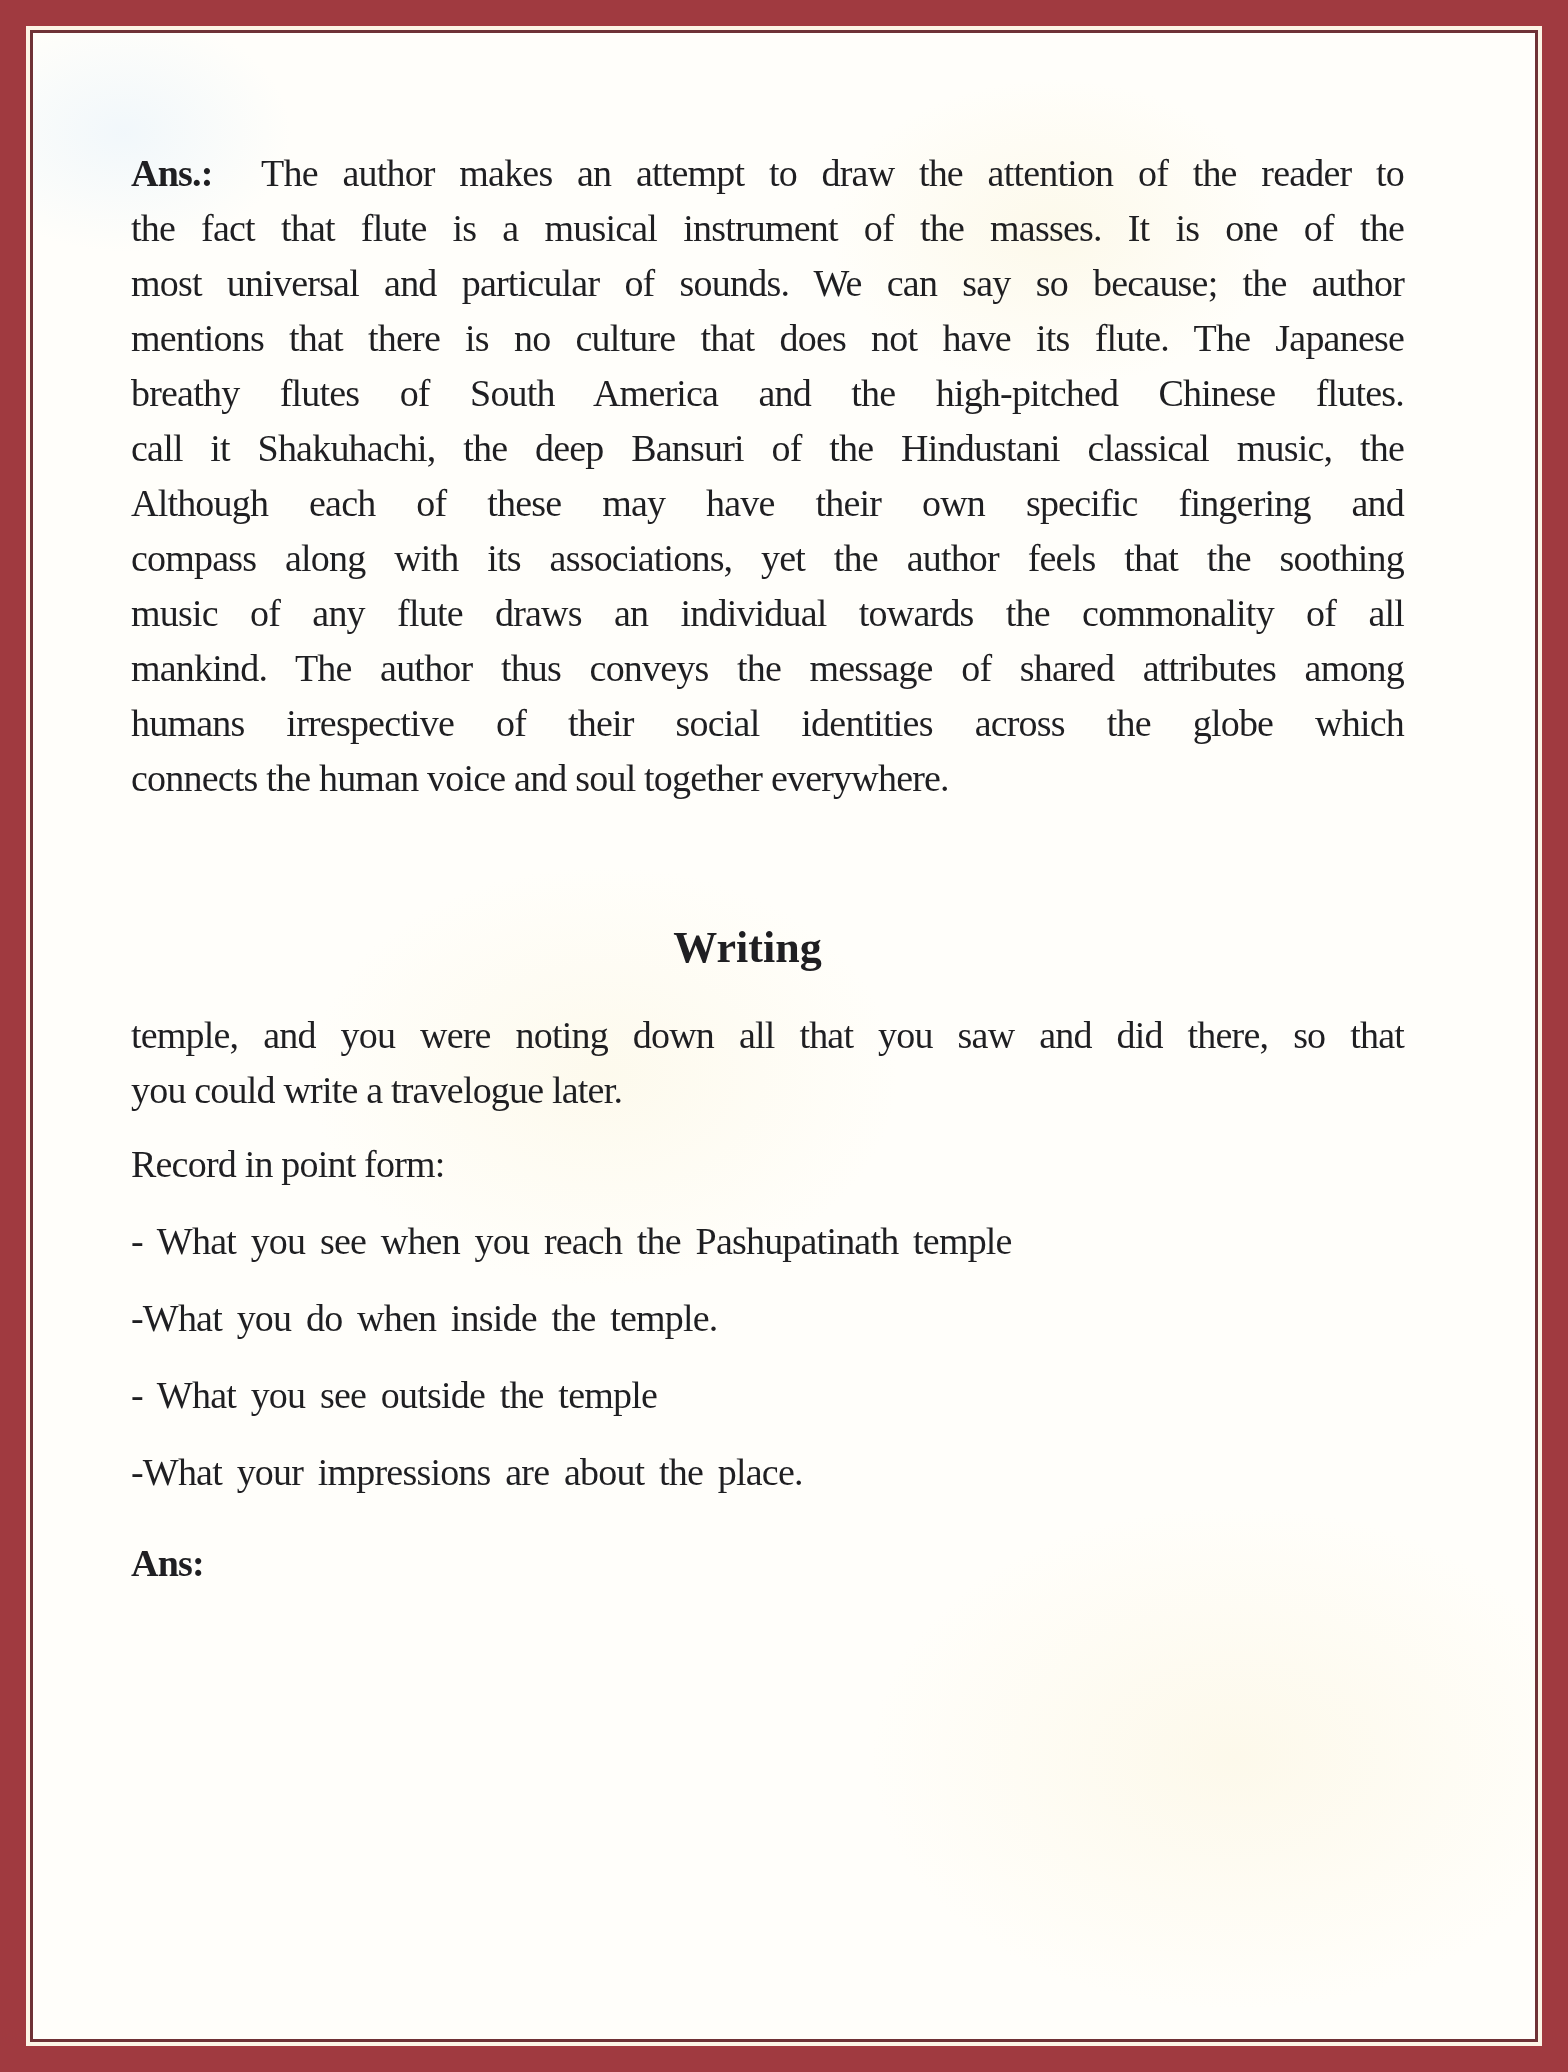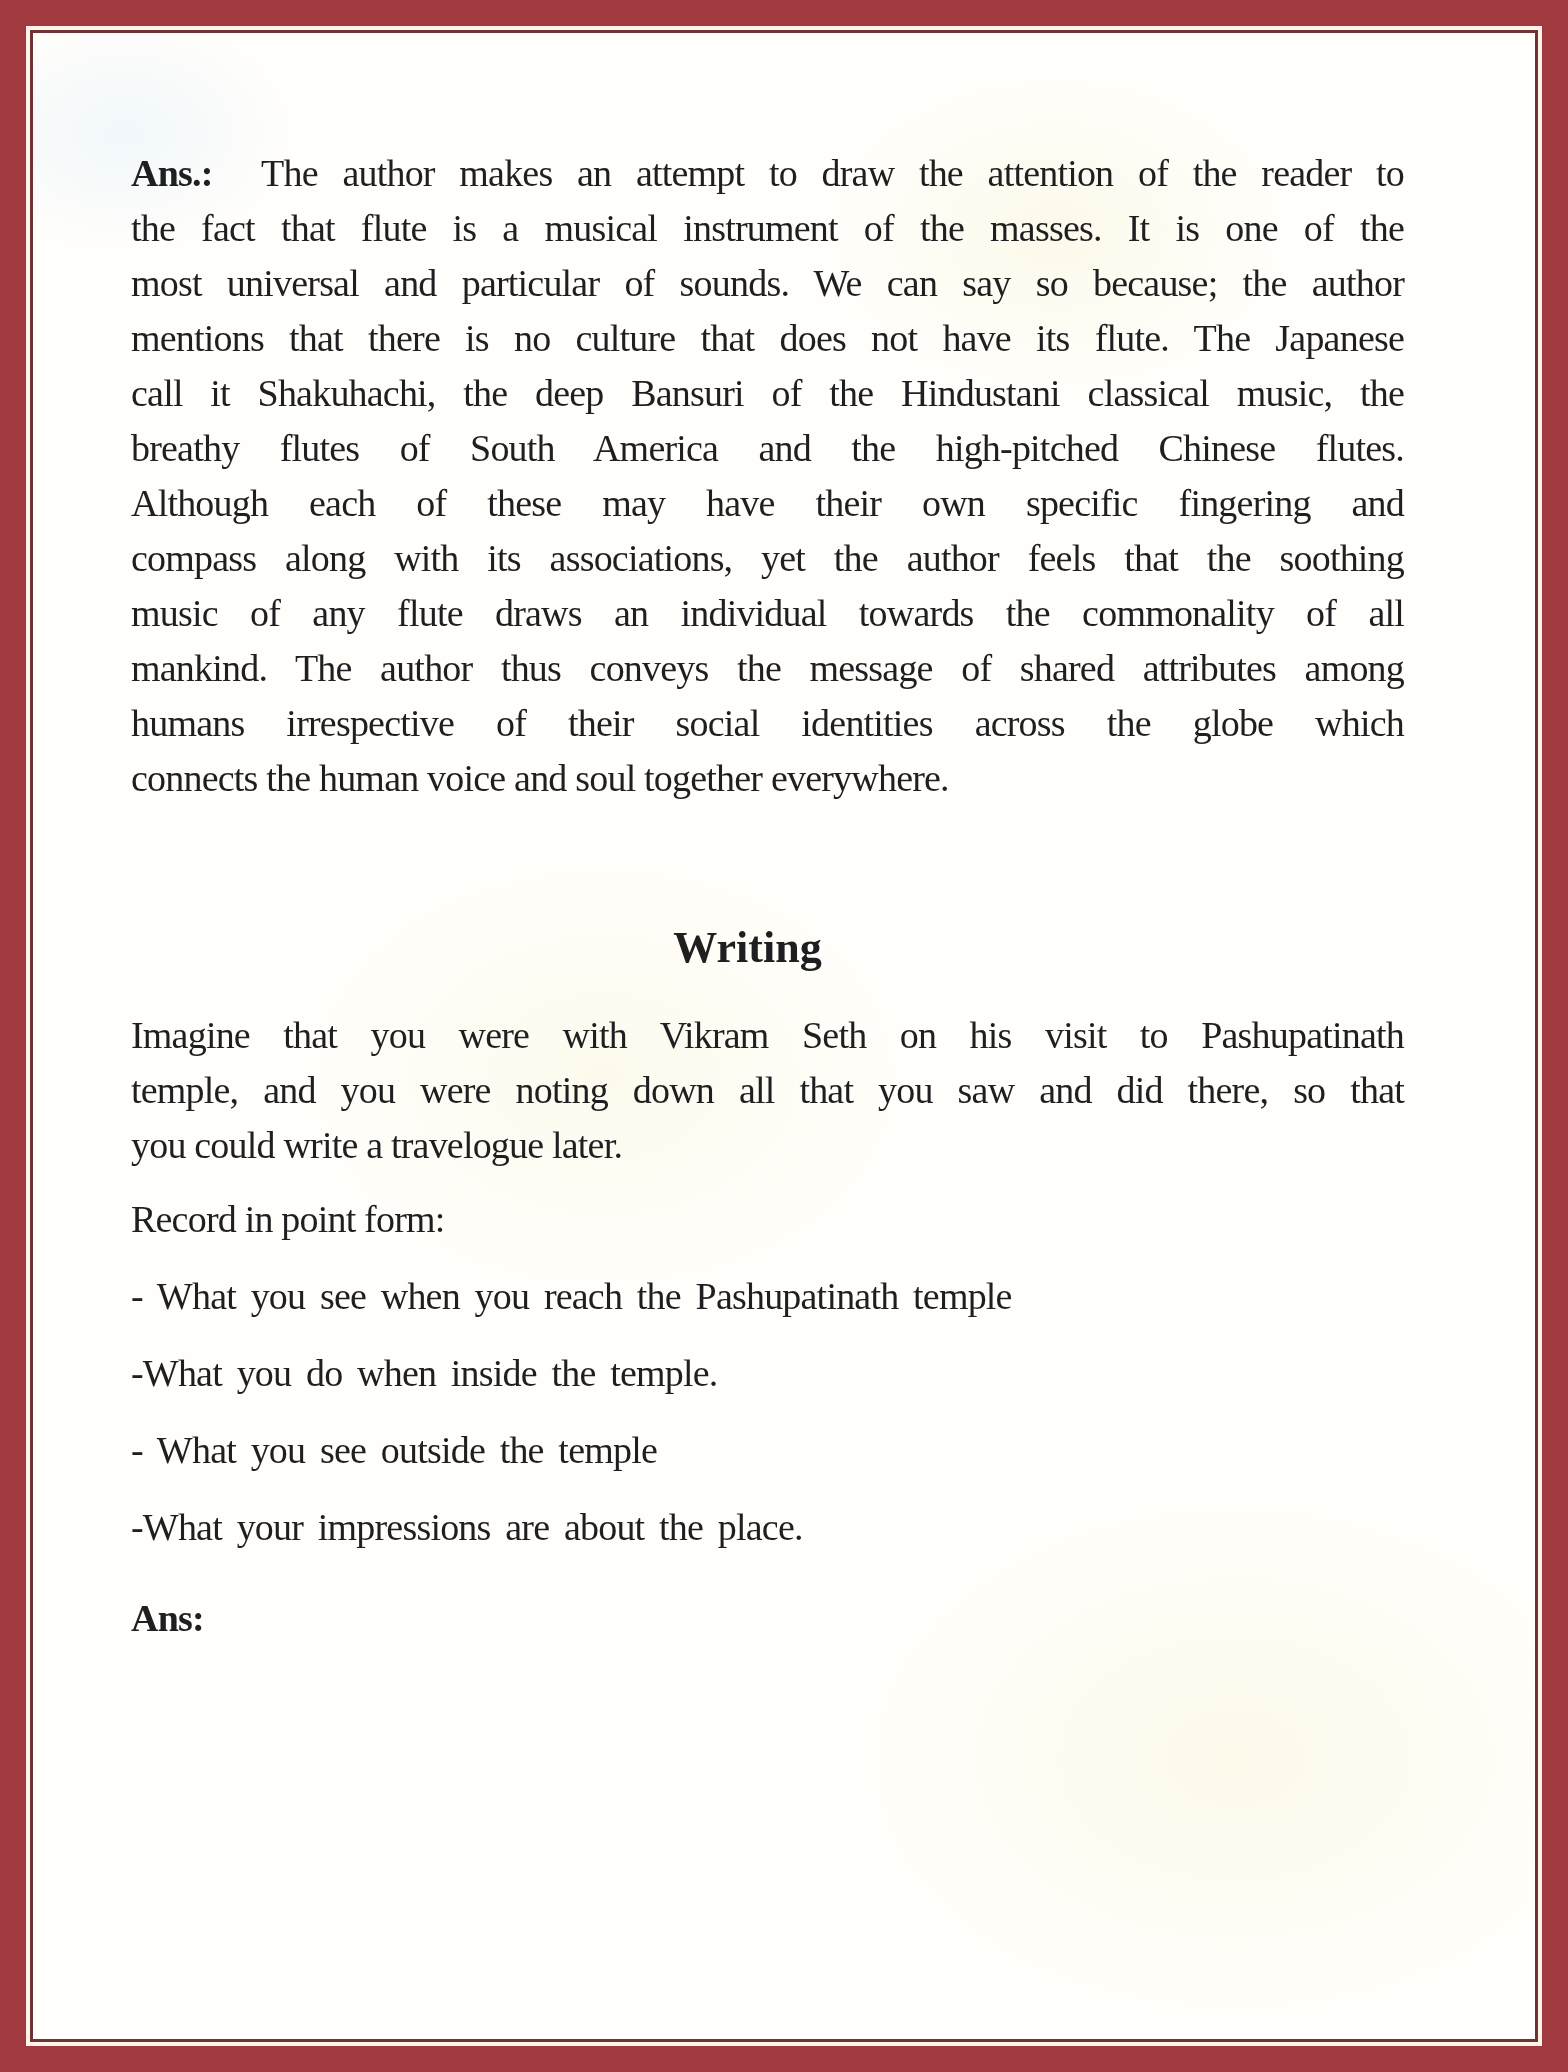--- a/index.html
+++ b/index.html
@@ -70,35 +70,34 @@
 
 <div class="page">
   <div class="frame-gap">
     <div class="frame-inner">
 
       <div class="para ans-para">
           <div class="jline"><b>Ans.:</b>&nbsp; The author makes an attempt to draw the attention of the reader to</div>
           <div class="jline">the fact that flute is a musical instrument of the masses. It is one of the</div>
           <div class="jline">most universal and particular of sounds. We can say so because; the author</div>
           <div class="jline">mentions that there is no culture that does not have its flute. The Japanese</div>
+          <div class="jline">breathy flutes of South America and the high-pitched Chinese flutes.</div>
           <div class="jline">call it Shakuhachi, the deep Bansuri of the Hindustani classical music, the</div>
-          <div class="jline">breathy flutes of South America and the high-pitched Chinese flutes.</div>
           <div class="jline">Although each of these may have their own specific fingering and</div>
           <div class="jline">compass along with its associations, yet the author feels that the soothing</div>
           <div class="jline">music of any flute draws an individual towards the commonality of all</div>
           <div class="jline">mankind. The author thus conveys the message of shared attributes among</div>
           <div class="jline">humans irrespective of their social identities across the globe which</div>
           <div class="jline last">connects the human voice and soul together everywhere.</div>
         </div>
 
       <div class="heading">Writing</div>
 
 
       <div class="para imagine-para">
-          <div class="jline">Imagine that you were with Vikram Seth on his visit to Pashupatinath</div>
           <div class="jline">temple, and you were noting down all that you saw and did there, so that</div>
           <div class="jline last">you could write a travelogue later.</div>
         </div>
 
       <div class="single record">Record in point form:</div>
 
       <div class="points">
           <div class="point">- What you see when you reach the Pashupatinath temple</div>
           <div class="point">-What you do when inside the temple.</div>
           <div class="point">- What you see outside the temple</div>

